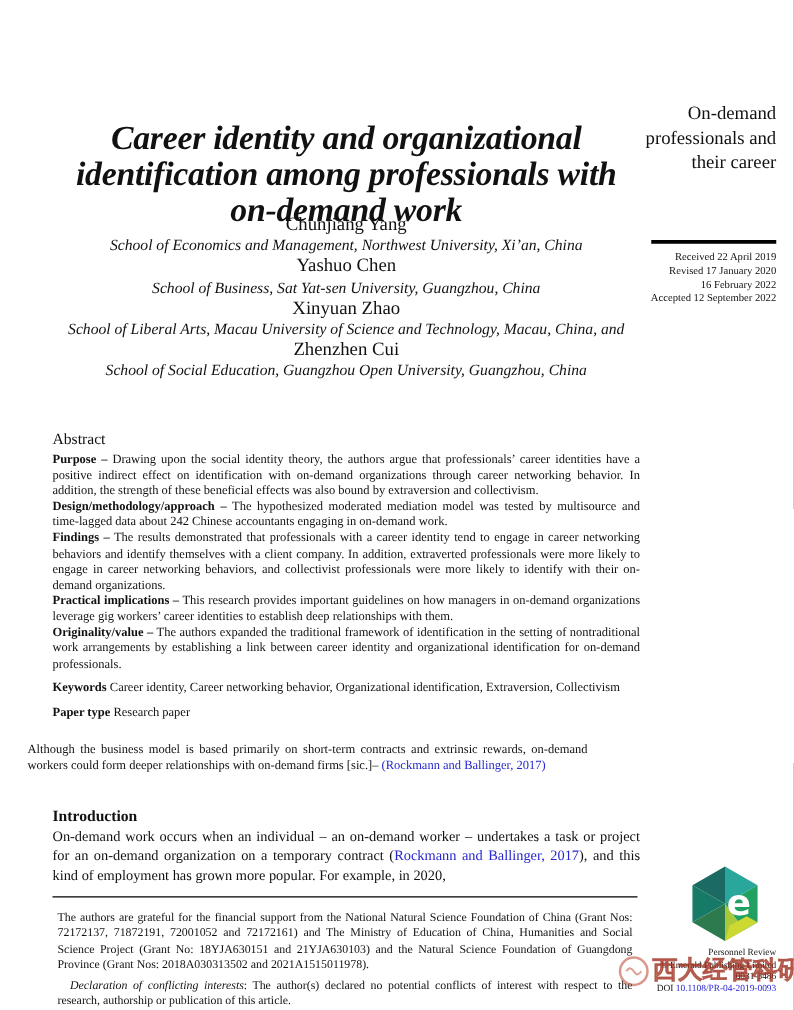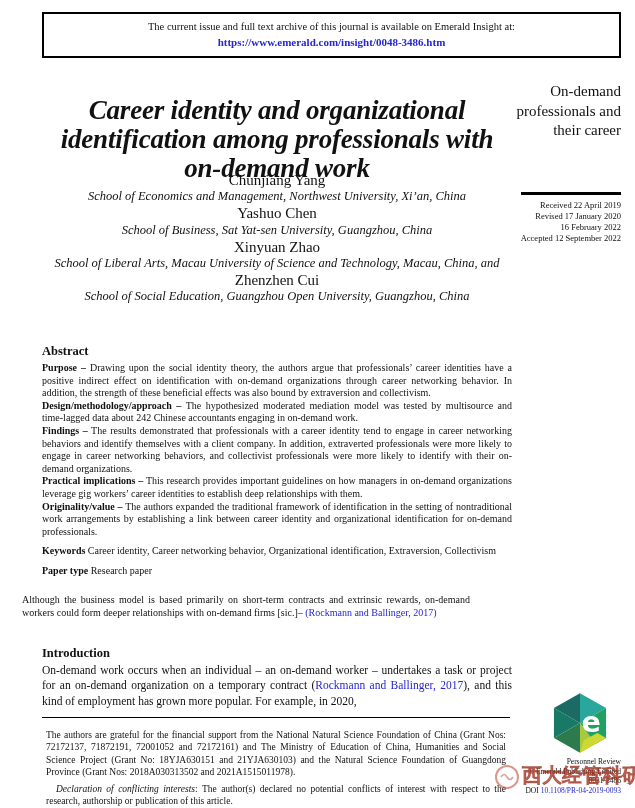--- a/index.html
+++ b/index.html
@@ -21,21 +21,21 @@
   .main{position:absolute;left:42px;top:0;width:470px;}
   .title{
     position:absolute;left:0;top:78px;width:470px;text-align:center;
     font-size:27px;font-weight:bold;line-height:1.08;letter-spacing:-0.2px;font-style:italic;
   }
   .authors{position:absolute;left:0;top:170px;width:470px;text-align:center;}
   .author-name{font-size:15px;line-height:1.15;margin-top:2px;}
   .author-affil{font-size:12.5px;font-style:italic;line-height:1.12;}
   
   .abstract{position:absolute;left:0;top:344px;width:470px;}
-  .abs-heading{font-size:12.5px;font-weight:bold;margin:0 0 3px 0;}
+  .abs-heading{font-size:12.5px;font-weight:normal;margin:0 0 3px 0;}
   .abstract p{margin:0;font-size:10px;line-height:12.6px;text-align:justify;}
   .abstract p b{font-weight:bold;}
   .kw{margin-top:7px !important;}
   .ptype{margin-top:7px !important;}
   
   .quote{
     position:absolute;left:22px;top:594px;width:448px;
     font-size:10px;line-height:12.8px;text-align:justify;
   }
   
@@ -74,24 +74,20 @@
     color:rgba(186,68,44,0.55);-webkit-text-stroke:0.5px rgba(150,40,25,0.6);
     pointer-events:none;
   }
   .stamp{position:absolute;left:494px;top:764px;width:26px;height:26px;pointer-events:none;}
 </style>
 </head>
 <body>
 
 <div class="page">
 
-  <div class="banner">
-    <div class="line1">The current issue and full text archive of this journal is available on Emerald Insight at:</div>
-    <a class="line2" href="#">https://www.emerald.com/insight/0048-3486.htm</a>
-  </div>
 
   <div class="running-title">On-demand professionals and their career</div>
   <div class="side-rule"></div>
   <div class="dates">
     <div>Received 22 April 2019</div>
     <div>Revised 17 January 2020</div>
     <div>16 February 2022</div>
     <div>Accepted 12 September 2022</div>
   </div>
 

